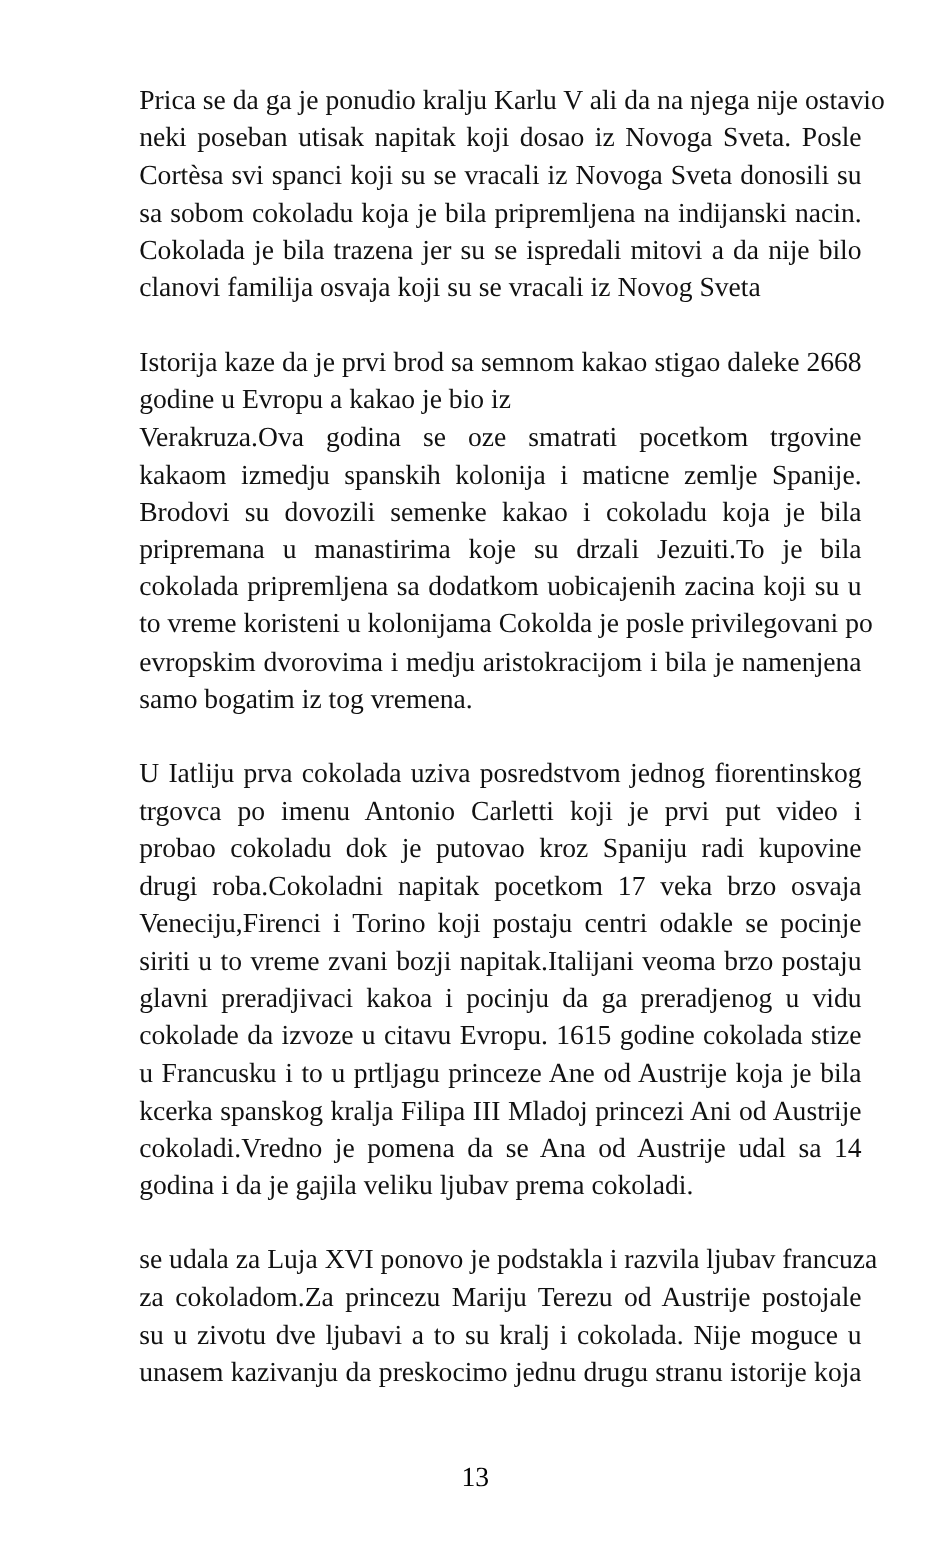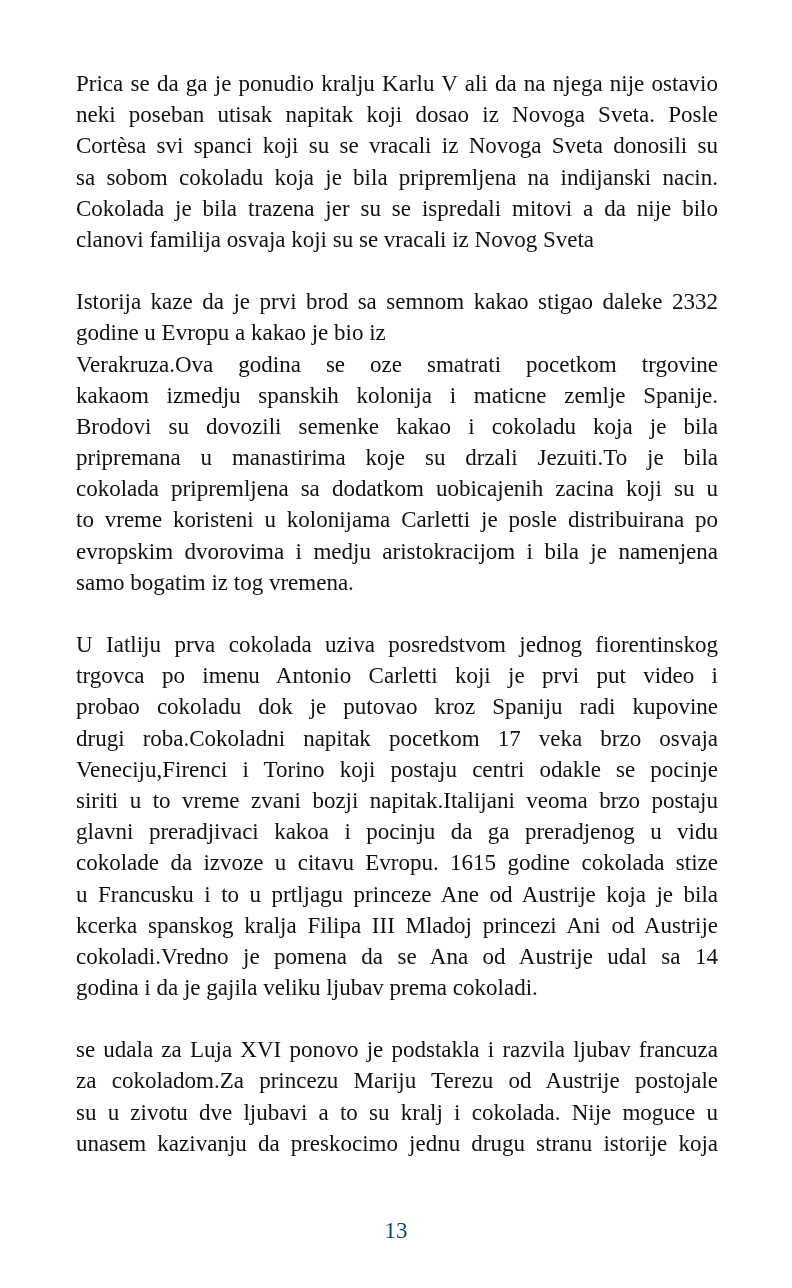--- a/index.html
+++ b/index.html
@@ -3,48 +3,48 @@
 <meta charset="utf-8">
 <style>
   html, body { margin: 0; padding: 0; background: #ffffff; }
   body { width: 792px; height: 1288px; position: relative; overflow: hidden; }
   .page {
     position: absolute; left: 76px; top: 68px; width: 642px;
     font-family: "Liberation Serif", serif;
     font-size: 23px; line-height: 31.2px; color: #111111;
   }
   .para { margin: 0 0 31px 0; text-align: justify; }
-  .line { display: block; white-space: nowrap; text-align: justify; text-align-last: justify; height: 31.2px; }
+  .line { display: block; white-space: nowrap; text-align: justify; text-align-last: justify; height: 31.2px; margin-left: 40px; }
   .line.last { text-align-last: left; }
   .page-number {
     position: absolute; left: 0; width: 792px; top: 1218px; text-align: center;
-    font-family: "Liberation Serif", serif; font-size: 23px; color: #0c4a6e;
+    font-family: "Liberation Serif", serif; font-size: 23px; color: #000000;
   }
 </style>
 </head>
 <body>
 
 <div class="page">
   <div class="para">
     <span class="line">Prica se da ga je ponudio kralju Karlu V ali da na njega nije ostavio</span>
     <span class="line">neki poseban utisak napitak koji dosao iz Novoga Sveta. Posle</span>
     <span class="line">Cortèsa svi spanci koji su se vracali iz Novoga Sveta donosili su</span>
     <span class="line">sa sobom cokoladu koja je bila pripremljena na indijanski nacin.</span>
     <span class="line">Cokolada je bila trazena jer su se ispredali mitovi a da nije bilo</span>
     <span class="line last">clanovi familija osvaja koji su se vracali iz Novog Sveta</span>
   </div>
   <div class="para">
-    <span class="line">Istorija kaze da je prvi brod sa semnom kakao stigao daleke 2332</span>
+    <span class="line">Istorija kaze da je prvi brod sa semnom kakao stigao daleke 2668</span>
     <span class="line last">godine u Evropu a kakao je bio iz</span>
     <span class="line">Verakruza.Ova godina se oze smatrati pocetkom trgovine</span>
     <span class="line">kakaom izmedju spanskih kolonija i maticne zemlje Spanije.</span>
     <span class="line">Brodovi su dovozili semenke kakao i cokoladu koja je bila</span>
     <span class="line">pripremana u manastirima koje su drzali Jezuiti.To je bila</span>
     <span class="line">cokolada pripremljena sa dodatkom uobicajenih zacina koji su u</span>
-    <span class="line">to vreme koristeni u kolonijama Carletti je posle distribuirana po</span>
+    <span class="line">to vreme koristeni u kolonijama Cokolda je posle privilegovani po</span>
     <span class="line">evropskim dvorovima i medju aristokracijom i bila je namenjena</span>
     <span class="line last">samo bogatim iz tog vremena.</span>
   </div>
   <div class="para">
     <span class="line">U Iatliju prva cokolada uziva posredstvom jednog fiorentinskog</span>
     <span class="line">trgovca po imenu Antonio Carletti koji je prvi put video i</span>
     <span class="line">probao cokoladu dok je putovao kroz Spaniju radi kupovine</span>
     <span class="line">drugi roba.Cokoladni napitak pocetkom 17 veka brzo osvaja</span>
     <span class="line">Veneciju,Firenci i Torino koji postaju centri odakle se pocinje</span>
     <span class="line">siriti u to vreme zvani bozji napitak.Italijani veoma brzo postaju</span>

